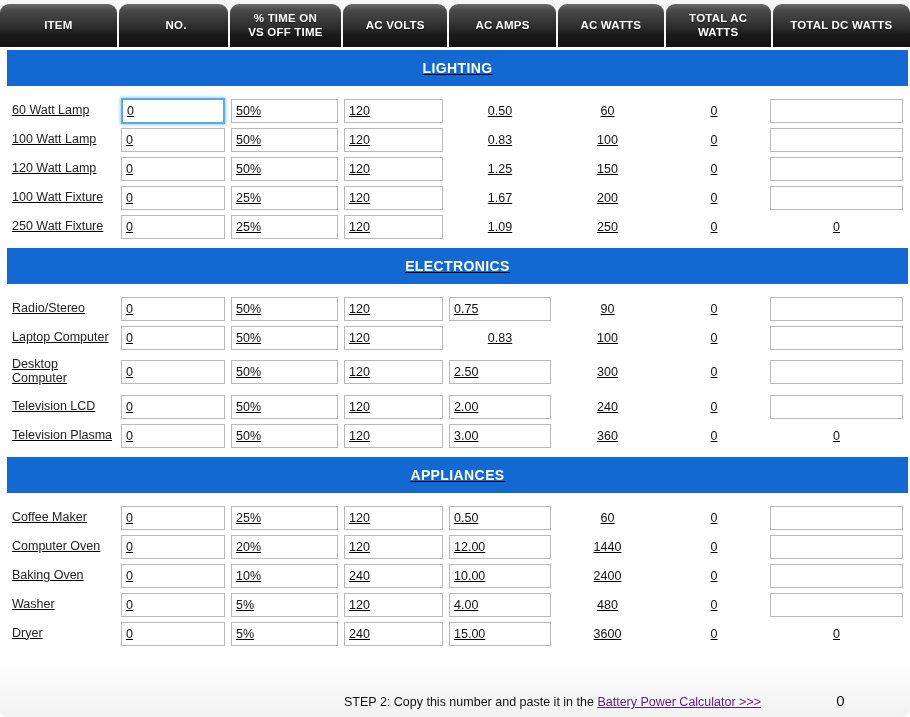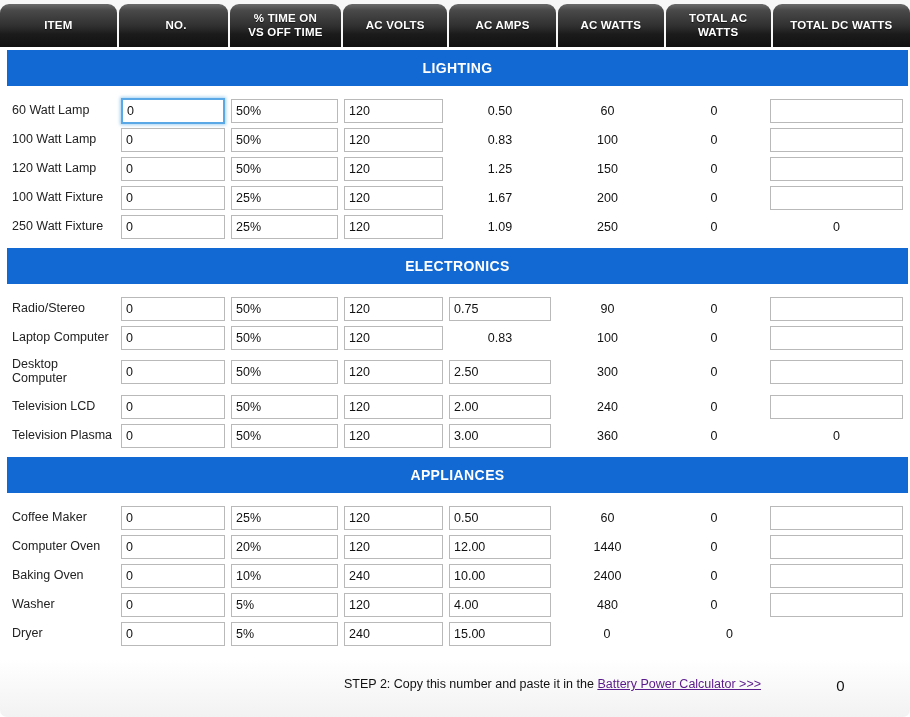--- a/index.html
+++ b/index.html
@@ -61,28 +61,29 @@
     background: #1269d3;
     color: #ffffff;
     font-size: 14px;
     font-weight: bold;
     letter-spacing: .4px;
     display: flex;
     align-items: center;
     justify-content: center;
     margin: 0 2px;
   }
-  .band-wrap { padding: 7px 0 10px 5px; }
+  .band-wrap { padding: 7px 0 10px 5px; text-decoration: underline; }
   .band-wrap.first { padding-top: 3px; }
 
   
   .row {
     display: flex;
     align-items: flex-end;
     height: 29px;
+    text-decoration: underline;
   }
   .cell {
     display: flex;
     align-items: center;
     height: 29px;
     padding: 0 4px;
   }
   .cell.center { justify-content: center; }
   .label {
     font-size: 12.5px;
@@ -116,24 +117,24 @@
     width: 100%;
     text-align: center;
     font-size: 12.5px;
     color: #111;
   }
   .cell.narrowpad { padding: 0 3px; }
 
   
   .footer {
     position: absolute;
-    left: 0; right: 0; bottom: 0;
+    left: 0; right: 0; bottom: 8px;
     height: 40px;
     display: flex;
-    align-items: flex-start;
+    align-items: flex-end;
     font-size: 12.5px;
     color: #111;
   }
   .foot-text { margin-left: 344px; }
   .foot-link {
     color: #5a1a8b;
     text-decoration: underline;
     cursor: pointer;
   }
   .foot-total {
@@ -577,20 +578,23 @@
         </div>
         <div class="cell narrowpad c-pct">
           <input type="text" class="inp" value="5%" style="">
         </div>
         <div class="cell narrowpad c-volts">
           <input type="text" class="inp" value="240" style="">
         </div>
         <div class="cell narrowpad c-amps">
           <input type="text" class="inp" value="15.00" style="">
         </div>
+        <div class="cell center c-watts">
+          <div class="plain">3600</div>
+        </div>
         <div class="cell center c-tacw">
           <div class="plain">0</div>
         </div>
         <div class="cell center c-tdcw">
           <div class="plain">0</div>
         </div>
       </div>
     </div>
 
   <div class="footer">

